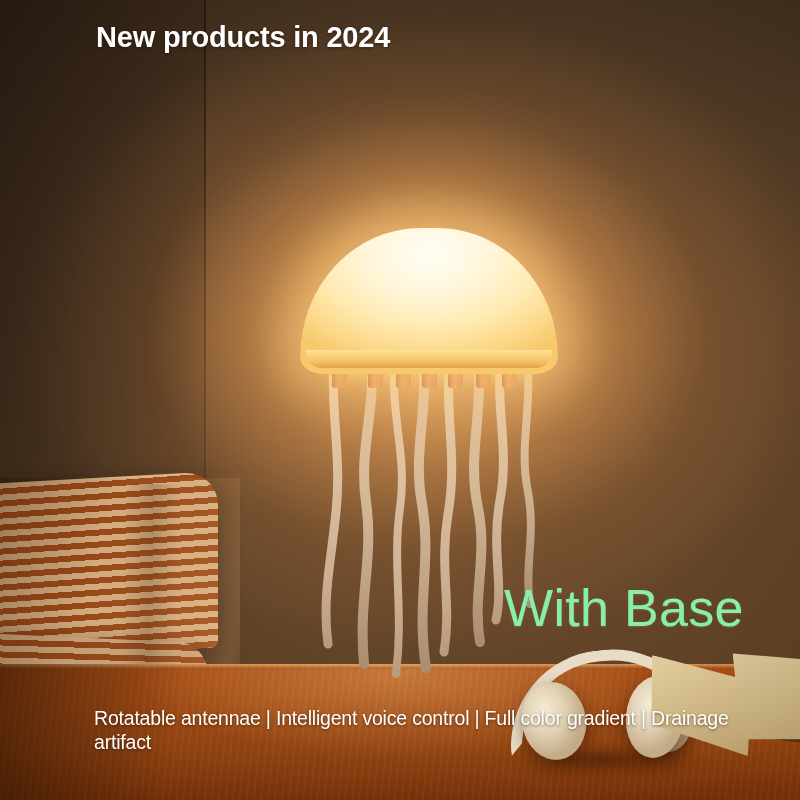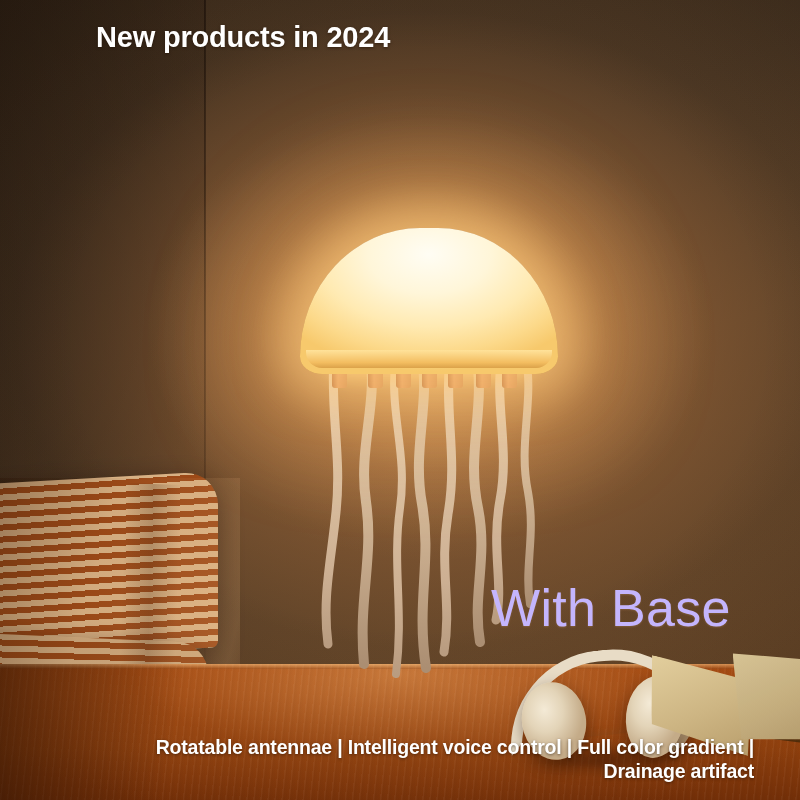--- a/index.html
+++ b/index.html
@@ -280,52 +280,50 @@
     transform: skewY(9deg) rotate(-2deg);
     opacity: .75;
   }
 
   
   .txt {
     position: absolute;
     color: #ffffff;
     text-shadow: 0 1px 3px rgba(30,14,4,0.55);
     white-space: pre-line;
-    text-align: right;
   }
   #eyebrow {
     left: 96px; top: 21px;
     font-size: 29px;
     font-weight: 700;
     letter-spacing: -0.2px;
   }
   #headline {
     left: 144px; top: 76px;
     font-size: 52px;
     font-weight: 700;
     line-height: 1.16;
     letter-spacing: -1.1px;
   }
   #withbase {
     position: absolute;
-    left: 491px; top: 578px;
+    left: 504px; top: 578px;
     font-size: 52px;
     font-weight: 400;
-    color: #c4b5fd;
+    color: #86efac;
     letter-spacing: 0.3px;
     text-shadow: 0 1px 2px rgba(255,200,140,0.18);
   }
   #features {
     left: 94px; top: 706px;
     font-size: 19.5px;
-    font-weight: 700;
+    font-weight: 400;
     line-height: 1.24;
     letter-spacing: -0.2px;
     width: 660px;
-    margin-top: 29px;
   }
 </style>
 </head>
 <body>
 
 <div id="ad">
 
   <div class="wall"></div>
   <div class="wall-left"></div>
   <div class="wall-seam"></div>

